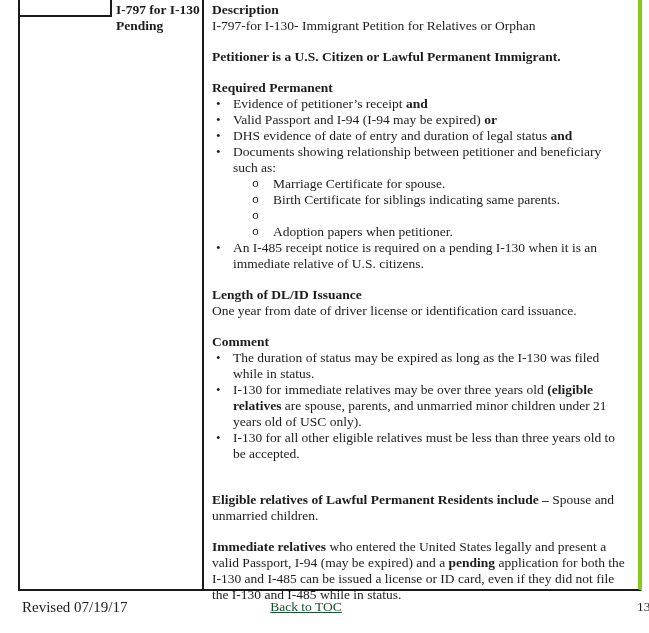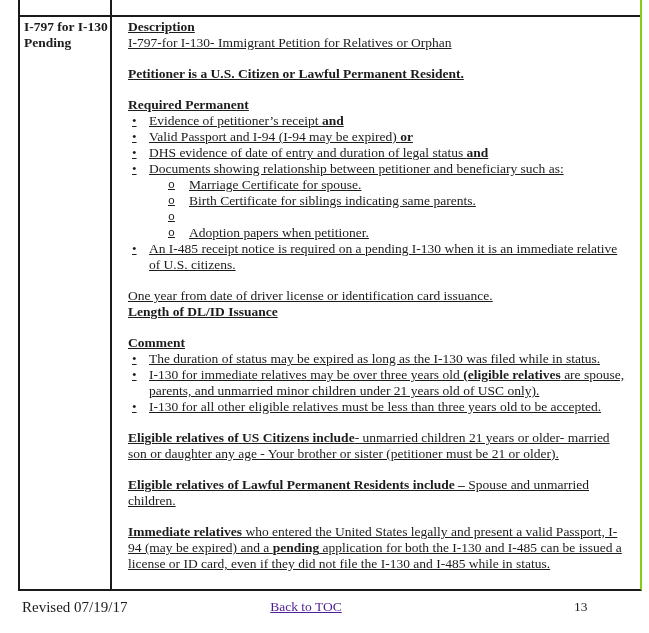--- a/index.html
+++ b/index.html
@@ -12,24 +12,24 @@
     position: relative;
   }
   .page { position: absolute; inset: 0; }
 
   
   .doc-table {
     position: absolute;
     left: 18px; top: 0;
     width: 624px; height: 591px;
     border-left: 2px solid #1a1a1a;
-    border-right: 2px solid #84cc16;
+    border-right: 4px solid #84cc16;
     border-bottom: 2px solid #1a1a1a;
     box-sizing: border-box;
-    display: flex; flex-direction: column;
+    display: flex; flex-direction: row;
     background: #fff;
   }
   .empty-row {
     height: 15px;
     border-bottom: 2px solid #1a1a1a;
     display: flex;
     flex: none;
   }
   .empty-row .left-stub {
     width: 92px; flex: none;
@@ -43,25 +43,24 @@
     width: 92px; flex: none;
     border-right: 2px solid #1a1a1a;
     box-sizing: border-box;
     padding: 2px 2px 0 4px;
     font-weight: bold;
     font-size: 13.5px;
     line-height: 16px;
   }
   .desc-cell {
     flex: 1;
-    padding: 2px 10px 0 16px;
+    padding: 2px 10px 0 8px;
     font-size: 13.5px;
     line-height: 16px;
     box-sizing: border-box;
-    text-decoration: underline;
   }
 
   .para { line-height: 16px; }
   .heading { font-weight: bold; }
   .b { font-weight: bold; }
   .spacer { height: 15px; }
 
   .bullet { display: flex; align-items: flex-start; }
   .bullet .marker {
     flex: none;
@@ -77,21 +76,21 @@
   .footer-revised {
     position: absolute; left: 22px; top: 599px;
     font-size: 15px;
   }
   .footer-toc-wrap {
     position: absolute; left: 0; top: 599px; width: 612px;
     text-align: center; font-size: 13.5px;
   }
   .footer-toc-wrap a { text-decoration: underline; cursor: pointer; }
   .footer-pagenum {
-    position: absolute; left: 574px; top: 599px;
+    position: absolute; left: 637px; top: 599px;
     font-size: 13.5px;
   }
 </style>
 </head>
 <body style="color: rgb(28, 28, 28); background: rgb(255, 255, 255);">
 
 <div class="page">
 
   <div class="doc-table">
     <div class="empty-row">
@@ -100,21 +99,21 @@
     </div>
     <div class="main-row">
       <div class="row-header-cell">
         <div>I-797 for I-130</div>
         <div>Pending</div>
       </div>
       <div class="desc-cell">
           <div class="para heading"><span class="b">Description</span></div>
           <div class="para"><span>I-797-for I-130- Immigrant Petition for Relatives or Orphan</span></div>
           <div class="spacer"></div>
-          <div class="para"><span class="b">Petitioner is a U.S. Citizen or Lawful Permanent Resident.</span></div>
+          <div class="para"><span class="b">Petitioner is a U.S. Citizen or Lawful Permanent Immigrant.</span></div>
           <div class="spacer"></div>
           <div class="para heading"><span class="b">Required Permanent</span></div>
           <div class="bullet l1">
             <span class="marker">•</span>
             <span class="btext"><span>Evidence of petitioner’s receipt </span><span class="b">and</span></span>
           </div>
           <div class="bullet l1">
             <span class="marker">•</span>
             <span class="btext"><span>Valid Passport and I-94 (I-94 may be expired) </span><span class="b">or</span></span>
           </div>
@@ -139,45 +138,44 @@
           </div>
           <div class="bullet l2">
             <span class="marker">o</span>
             <span class="btext"><span>Adoption papers when petitioner.</span></span>
           </div>
           <div class="bullet l1">
             <span class="marker">•</span>
             <span class="btext"><span>An I-485 receipt notice is required on a pending I-130 when it is an immediate relative of U.S. citizens.</span></span>
           </div>
           <div class="spacer"></div>
+          <div class="para heading"><span class="b">Length of DL/ID Issuance</span></div>
           <div class="para"><span>One year from date of driver license or identification card issuance.</span></div>
-          <div class="para heading"><span class="b">Length of DL/ID Issuance</span></div>
           <div class="spacer"></div>
           <div class="para heading"><span class="b">Comment</span></div>
           <div class="bullet l1">
             <span class="marker">•</span>
             <span class="btext"><span>The duration of status may be expired as long as the I-130 was filed while in status.</span></span>
           </div>
           <div class="bullet l1">
             <span class="marker">•</span>
             <span class="btext"><span>I-130 for immediate relatives may be over three years old </span><span class="b">(eligible relatives</span><span> are spouse, parents, and unmarried minor children under 21 years old of USC only).</span></span>
           </div>
           <div class="bullet l1">
             <span class="marker">•</span>
             <span class="btext"><span>I-130 for all other eligible relatives must be less than three years old to be accepted.</span></span>
           </div>
           <div class="spacer"></div>
-          <div class="para"><span class="b">Eligible relatives of US Citizens include</span><span>- unmarried children 21 years or older- married son or daughter any age - Your brother or sister (petitioner must be 21 or older).</span></div>
           <div class="spacer"></div>
           <div class="para"><span class="b">Eligible relatives of Lawful Permanent Residents include –</span><span> Spouse and unmarried children.</span></div>
           <div class="spacer"></div>
           <div class="para"><span class="b">Immediate relatives</span><span> who entered the United States legally and present a valid Passport, I-94 (may be expired) and a </span><span class="b">pending</span><span> application for both the I-130 and I-485 can be issued a license or ID card, even if they did not file the I-130 and I-485 while in status.</span></div>
         </div>
     </div>
   </div>
 
   <div class="footer-revised">Revised 07/19/17</div>
   <div class="footer-toc-wrap">
-    <a style="color: #4c1d95;">Back to TOC</a>
+    <a style="color: #14532d;">Back to TOC</a>
   </div>
   <div class="footer-pagenum">13</div>
 
 </div>
 
 </body></html>

